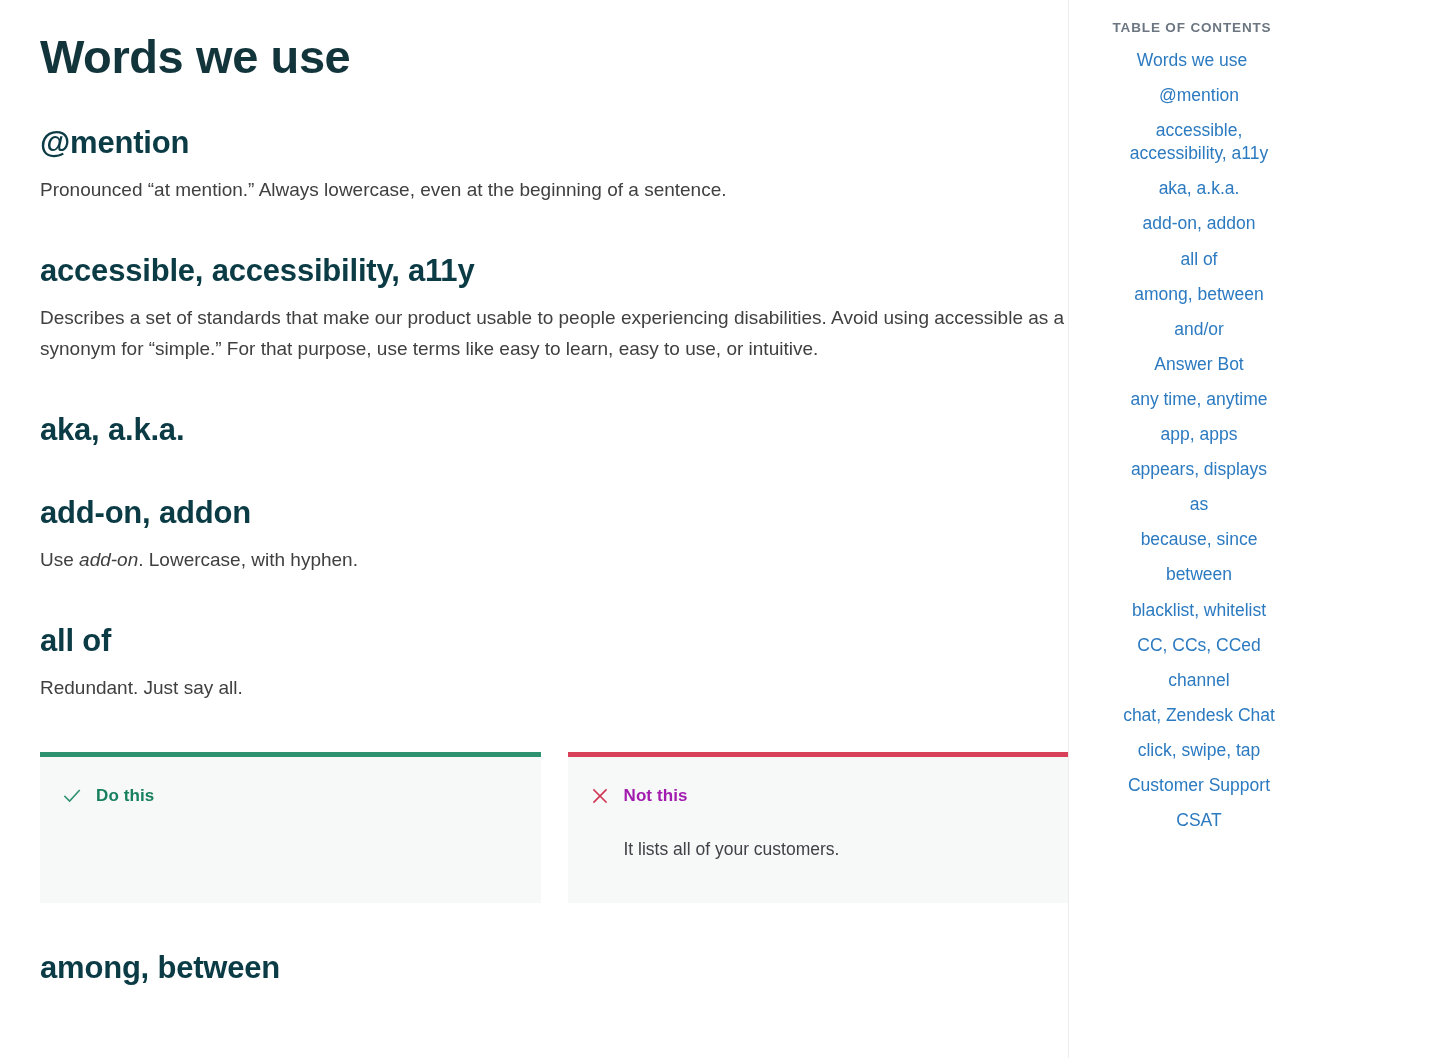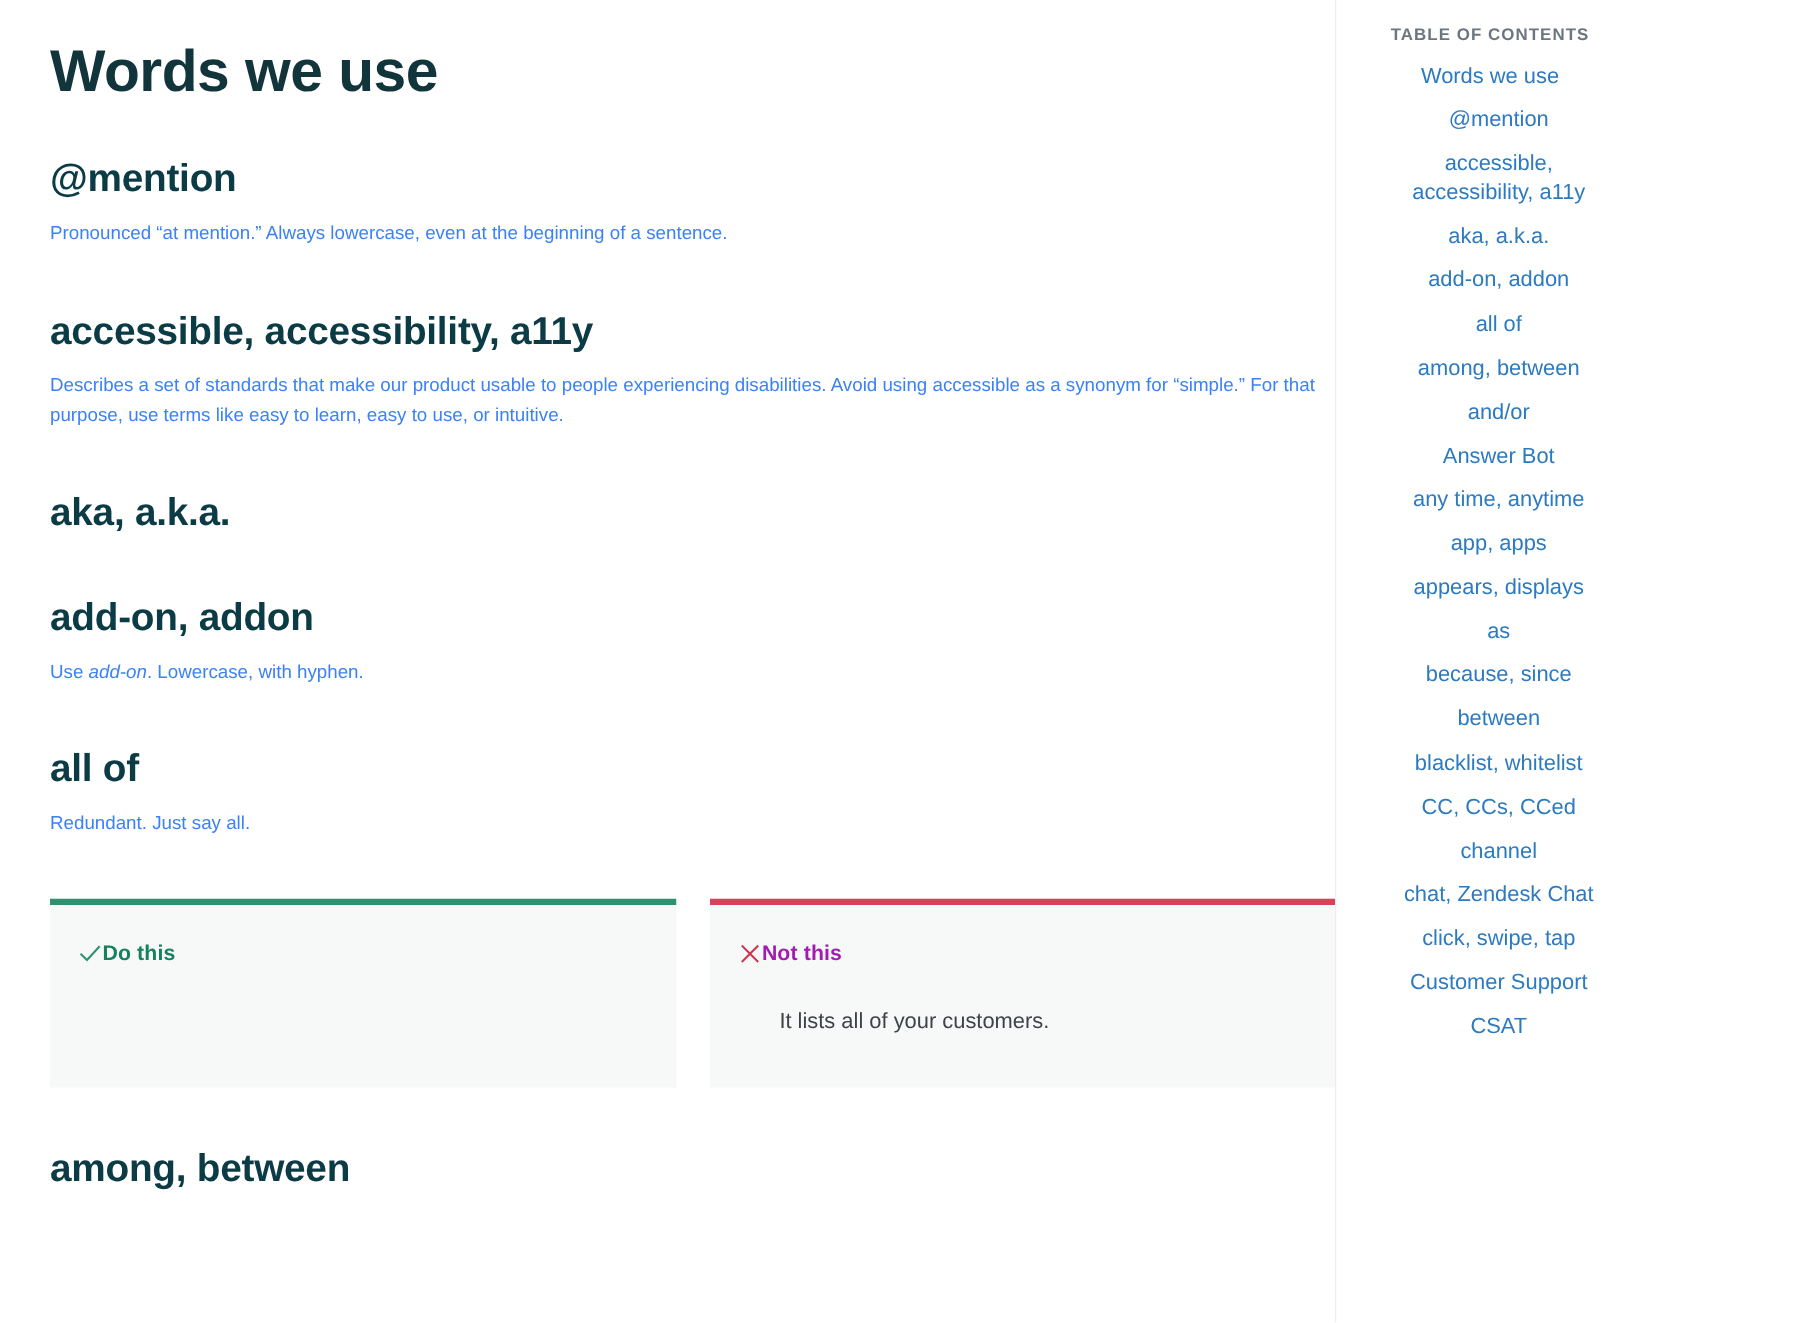--- a/index.html
+++ b/index.html
@@ -43,23 +43,23 @@
     font-size: 31px;
     line-height: 1.2;
     font-weight: 700;
     color: #0b3b45;
     letter-spacing: -0.2px;
     margin: 46px 0 0 0;
   }
   .term-heading.first { margin-top: 40px; }
 
   .term-body {
-    font-size: 15px;
+    font-size: 19px;
     line-height: 1.62;
-    color: #3b82f6;
+    color: #404040;
     margin: 14px 0 0 0;
     max-width: 1065px;
     font-weight: 400;
   }
   .term-body em { }
 
   
   .callouts {
     display: flex;
     gap: 27px;
@@ -70,20 +70,21 @@
     background: #f7f8f8;
     box-sizing: border-box;
     padding: 28px 22px 40px 22px;
     border-top: 5px solid #2e9170;
   }
   .callout.negative { border-top-color: #d9405a; }
 
   .callout-head {
     display: flex;
     align-items: center;
+    gap: 14px;
     height: 22px;
   }
   .callout-icon {
     width: 20px;
     height: 20px;
     flex: 0 0 20px;
     display: block;
   }
   .callout-label {
     font-size: 17px;

